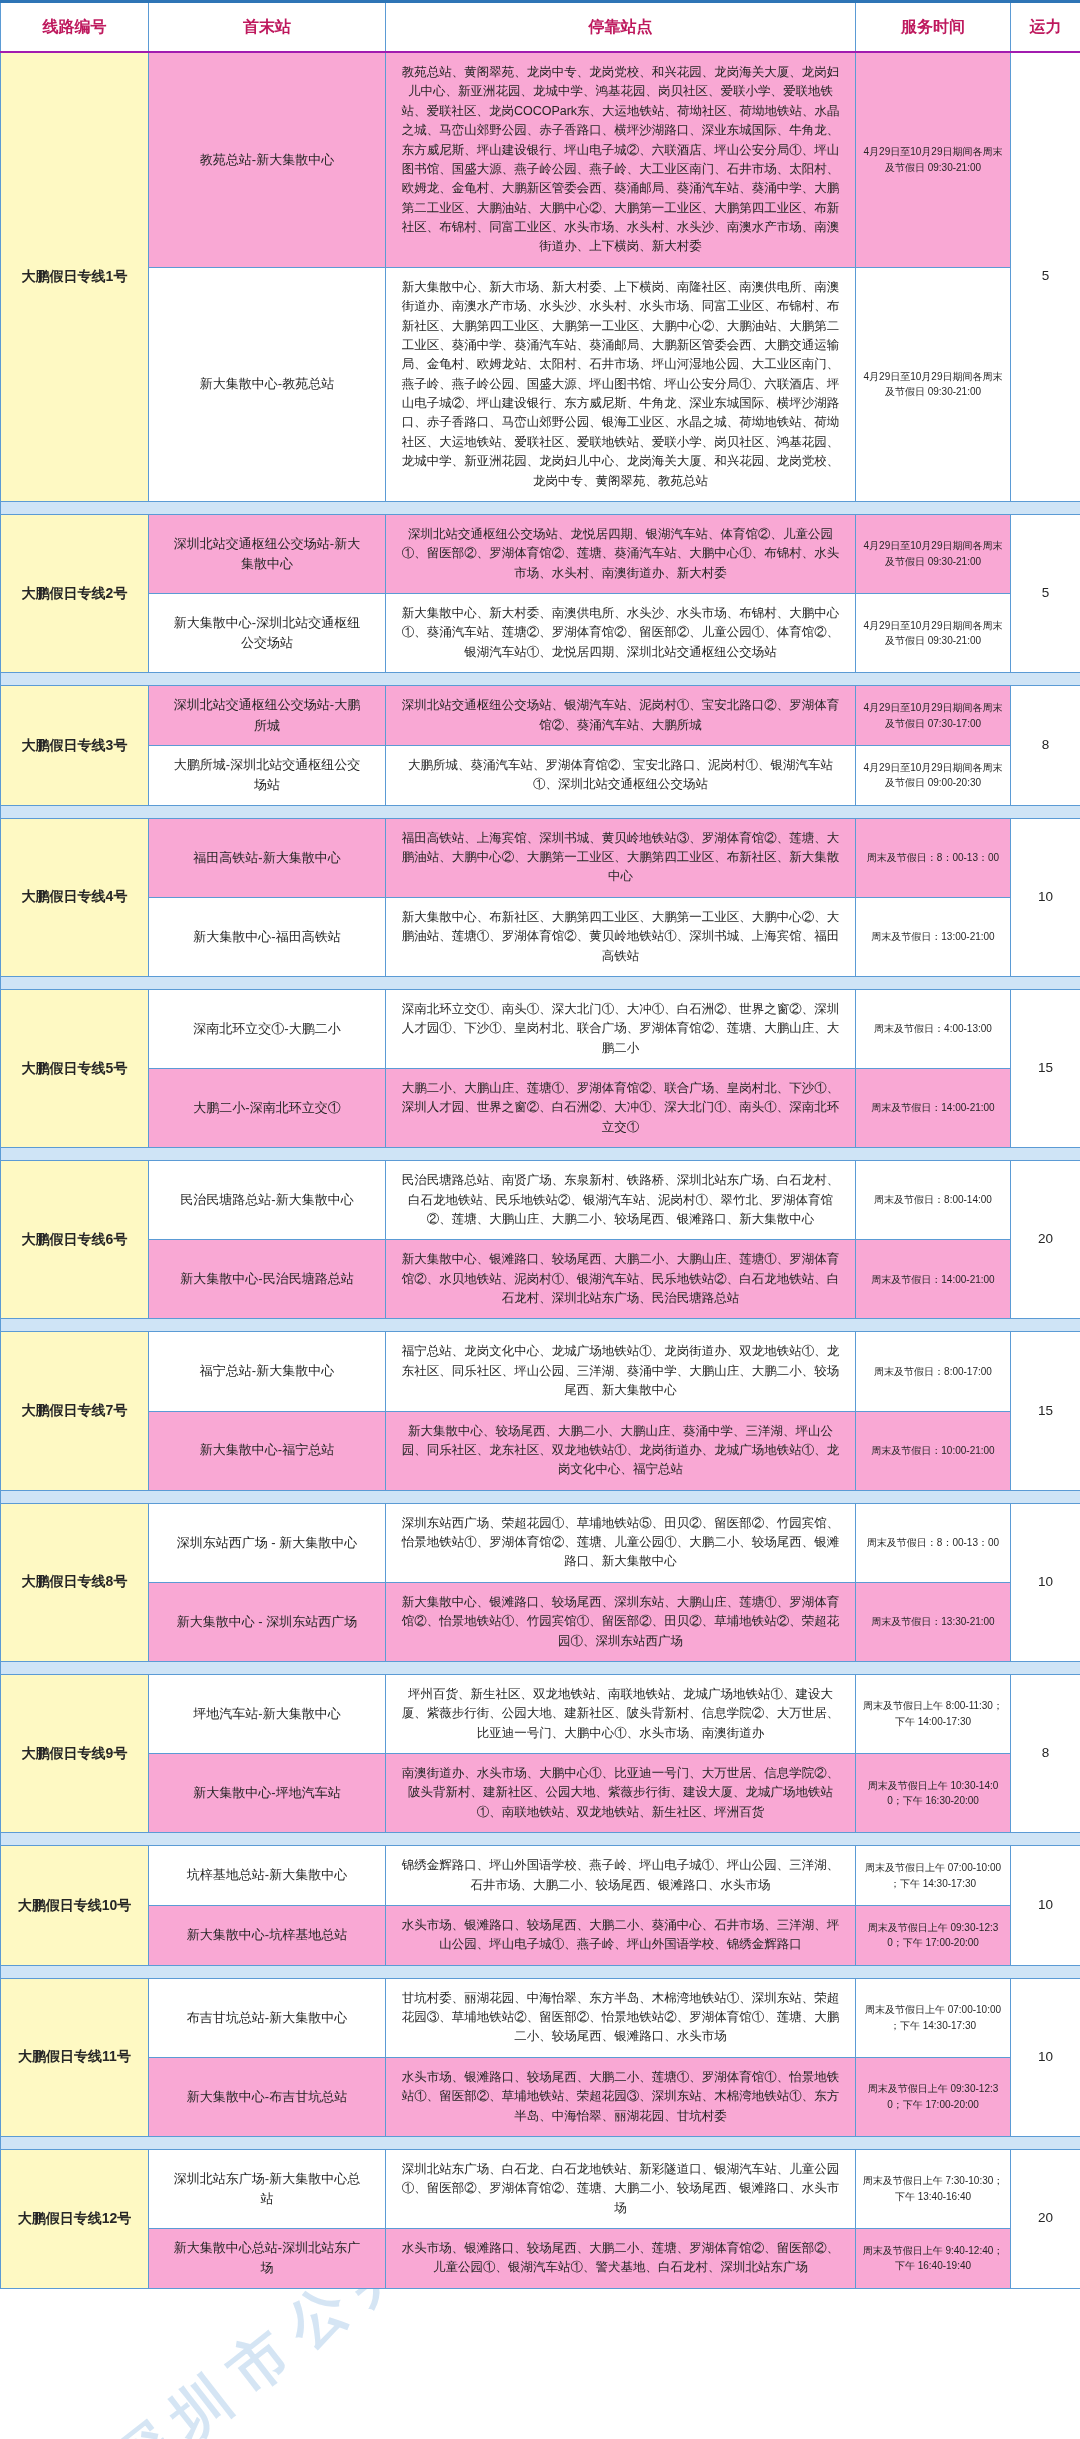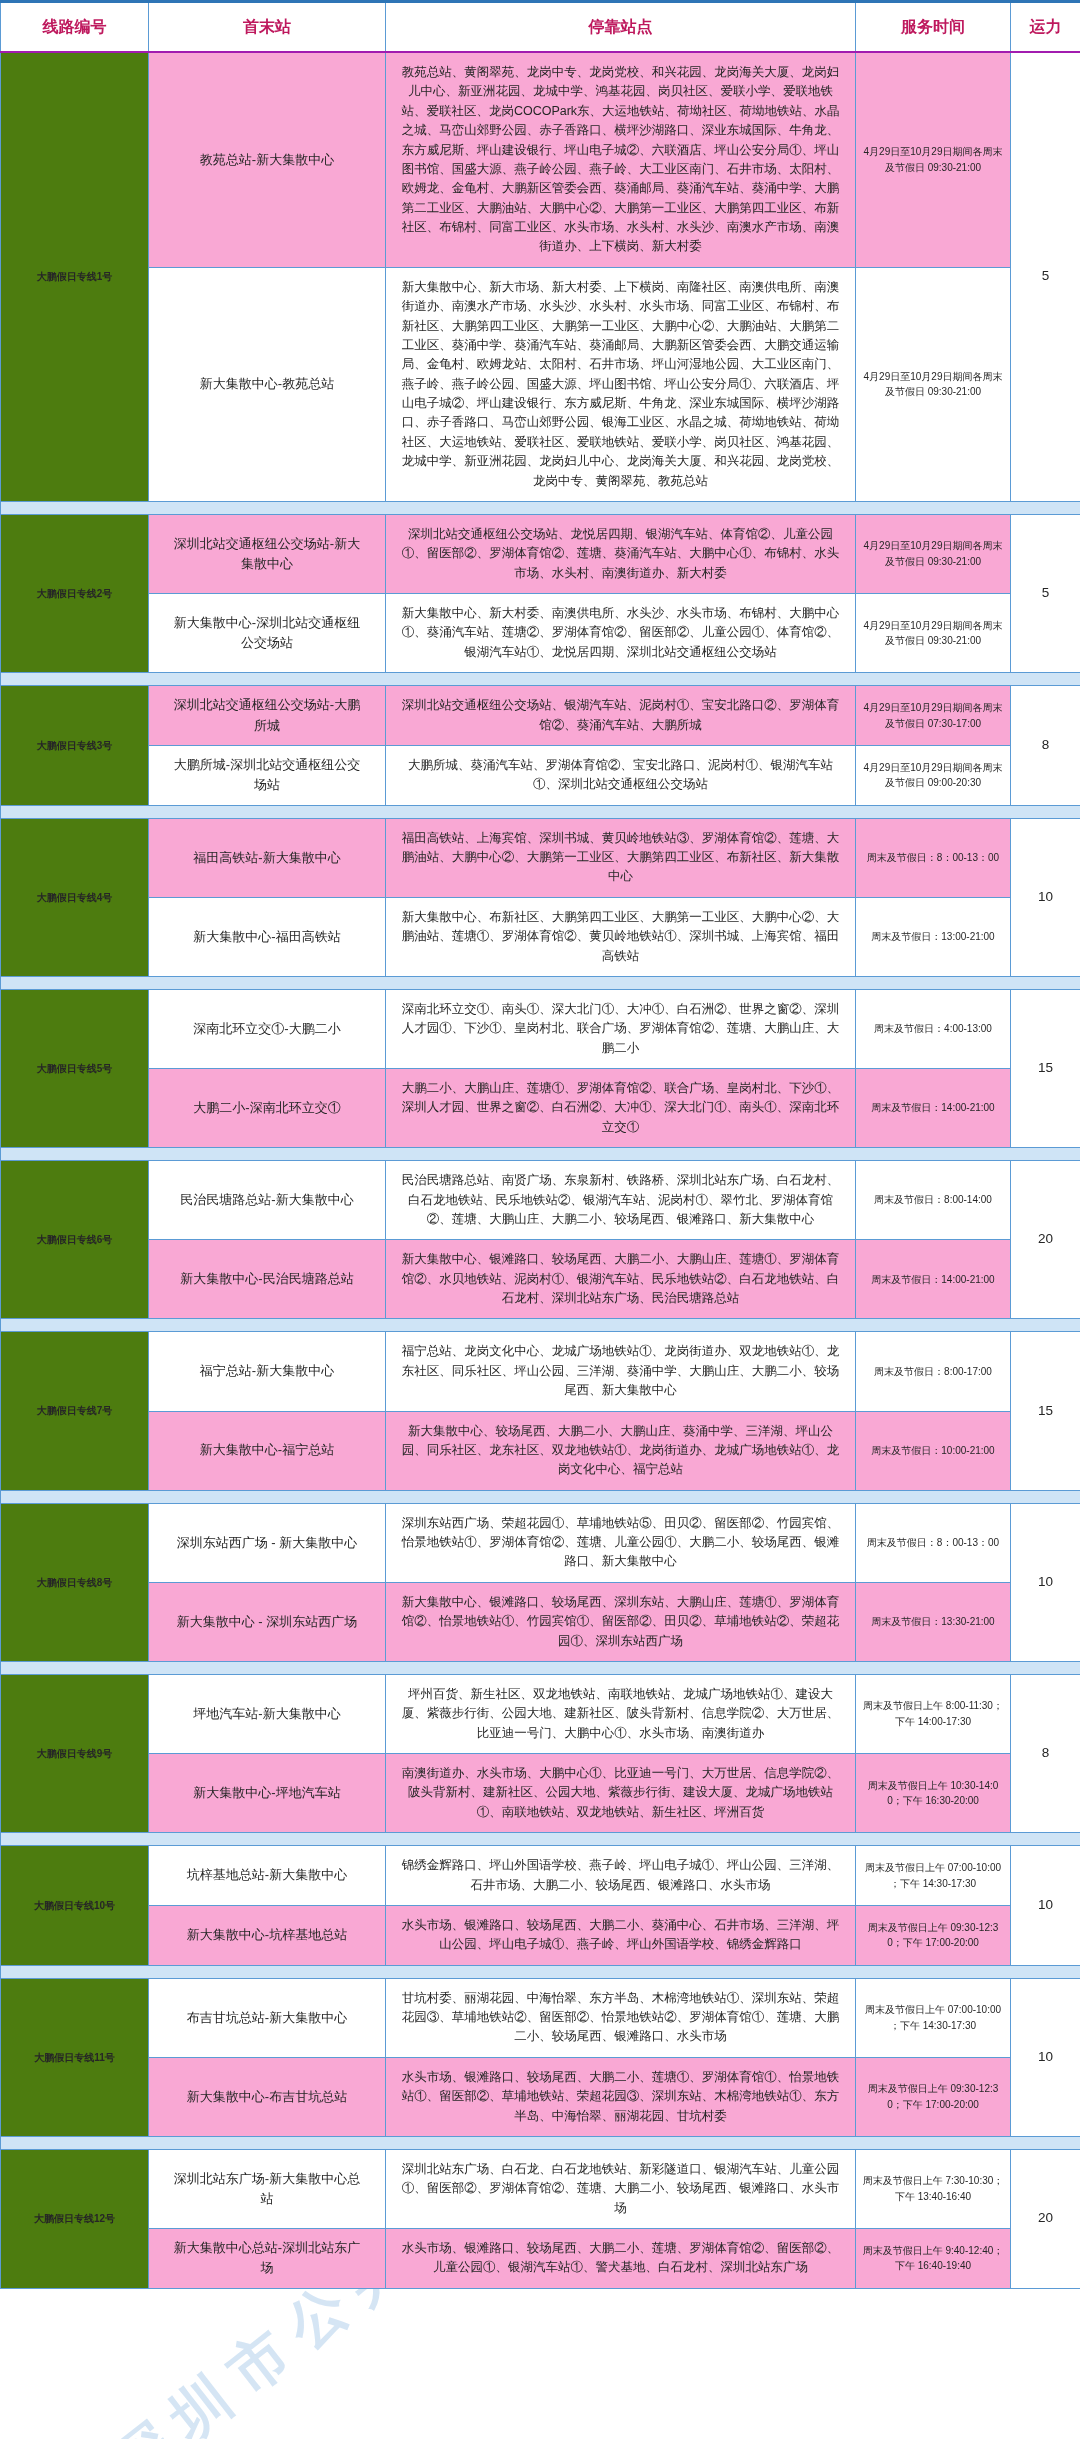--- a/index.html
+++ b/index.html
@@ -8,21 +8,21 @@
   table{width:1080px;border-collapse:collapse;table-layout:fixed;position:relative;z-index:2;}
   th,td{border:1px solid #5b9bd5;text-align:center;vertical-align:middle;word-break:break-all;}
   thead th{height:46px;font-size:16px;font-weight:bold;color:#be185d;background:#ffffff;border-bottom:2px solid #a21caf;border-top:none;}
   col.c-line{width:148px;}
   col.c-route{width:237px;}
   col.c-stops{width:470px;}
   col.c-time{width:155px;}
   col.c-cap{width:70px;}
   td{font-size:12.5px;line-height:1.55;padding:9px 8px;background:#ffffff;}
   tr.shaded td.cell{background:#f9a8d4;}
-  td.line-cell{font-size:10px;font-weight:bold;background:#4d7c0f;padding:8px 2px;}
+  td.line-cell{font-size:14px;font-weight:bold;background:#fef9c3;padding:8px 2px;}
   td.route-cell{font-size:13px;padding:9px 24px;}
   td.stops-cell{padding:10px 12px;}
   td.time-cell{font-size:10px;padding:8px 6px;}
   td.cap-cell{font-size:13.5px;background:#ffffff;}
   tr.group-gap td{height:12px;padding:0;background:#cfe4f6;border-left:1px solid #5b9bd5;border-right:1px solid #5b9bd5;}
   .watermark{position:absolute;z-index:1;white-space:nowrap;font-size:58px;letter-spacing:16px;font-weight:bold;color:rgba(104,163,214,0.28);transform:rotate(-38deg);transform-origin:left center;pointer-events:none;}
   .wm1{left:-40px;top:760px;}
   .wm2{left:300px;top:1640px;}
   .wm3{left:120px;top:2430px;}
 </style>

